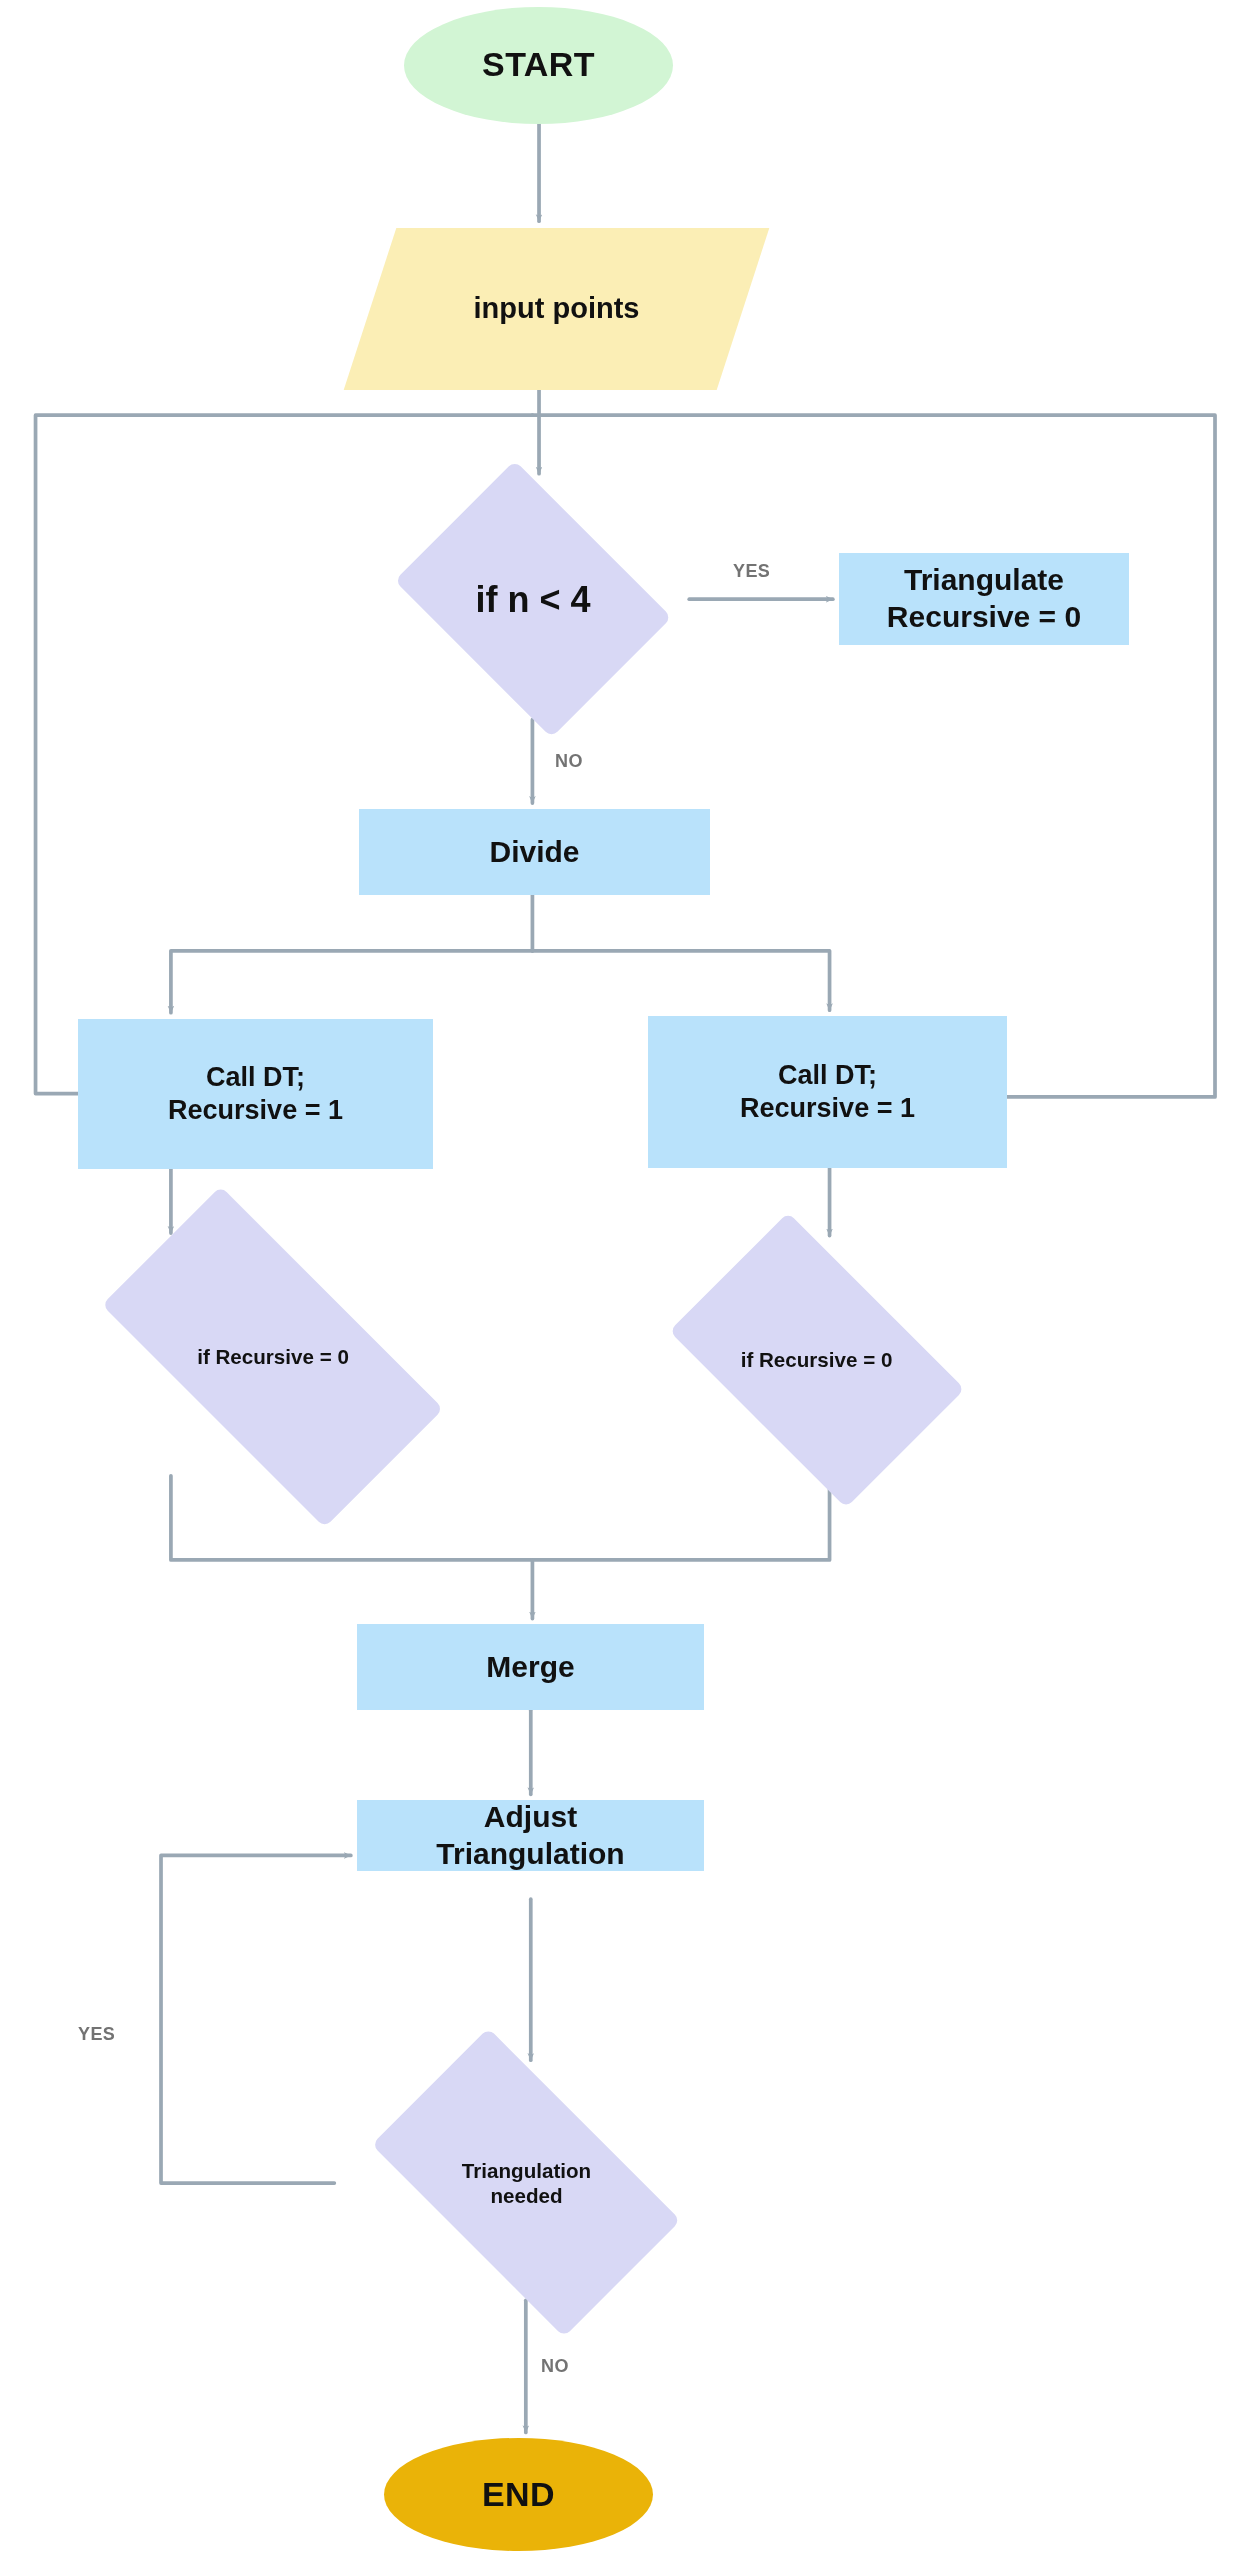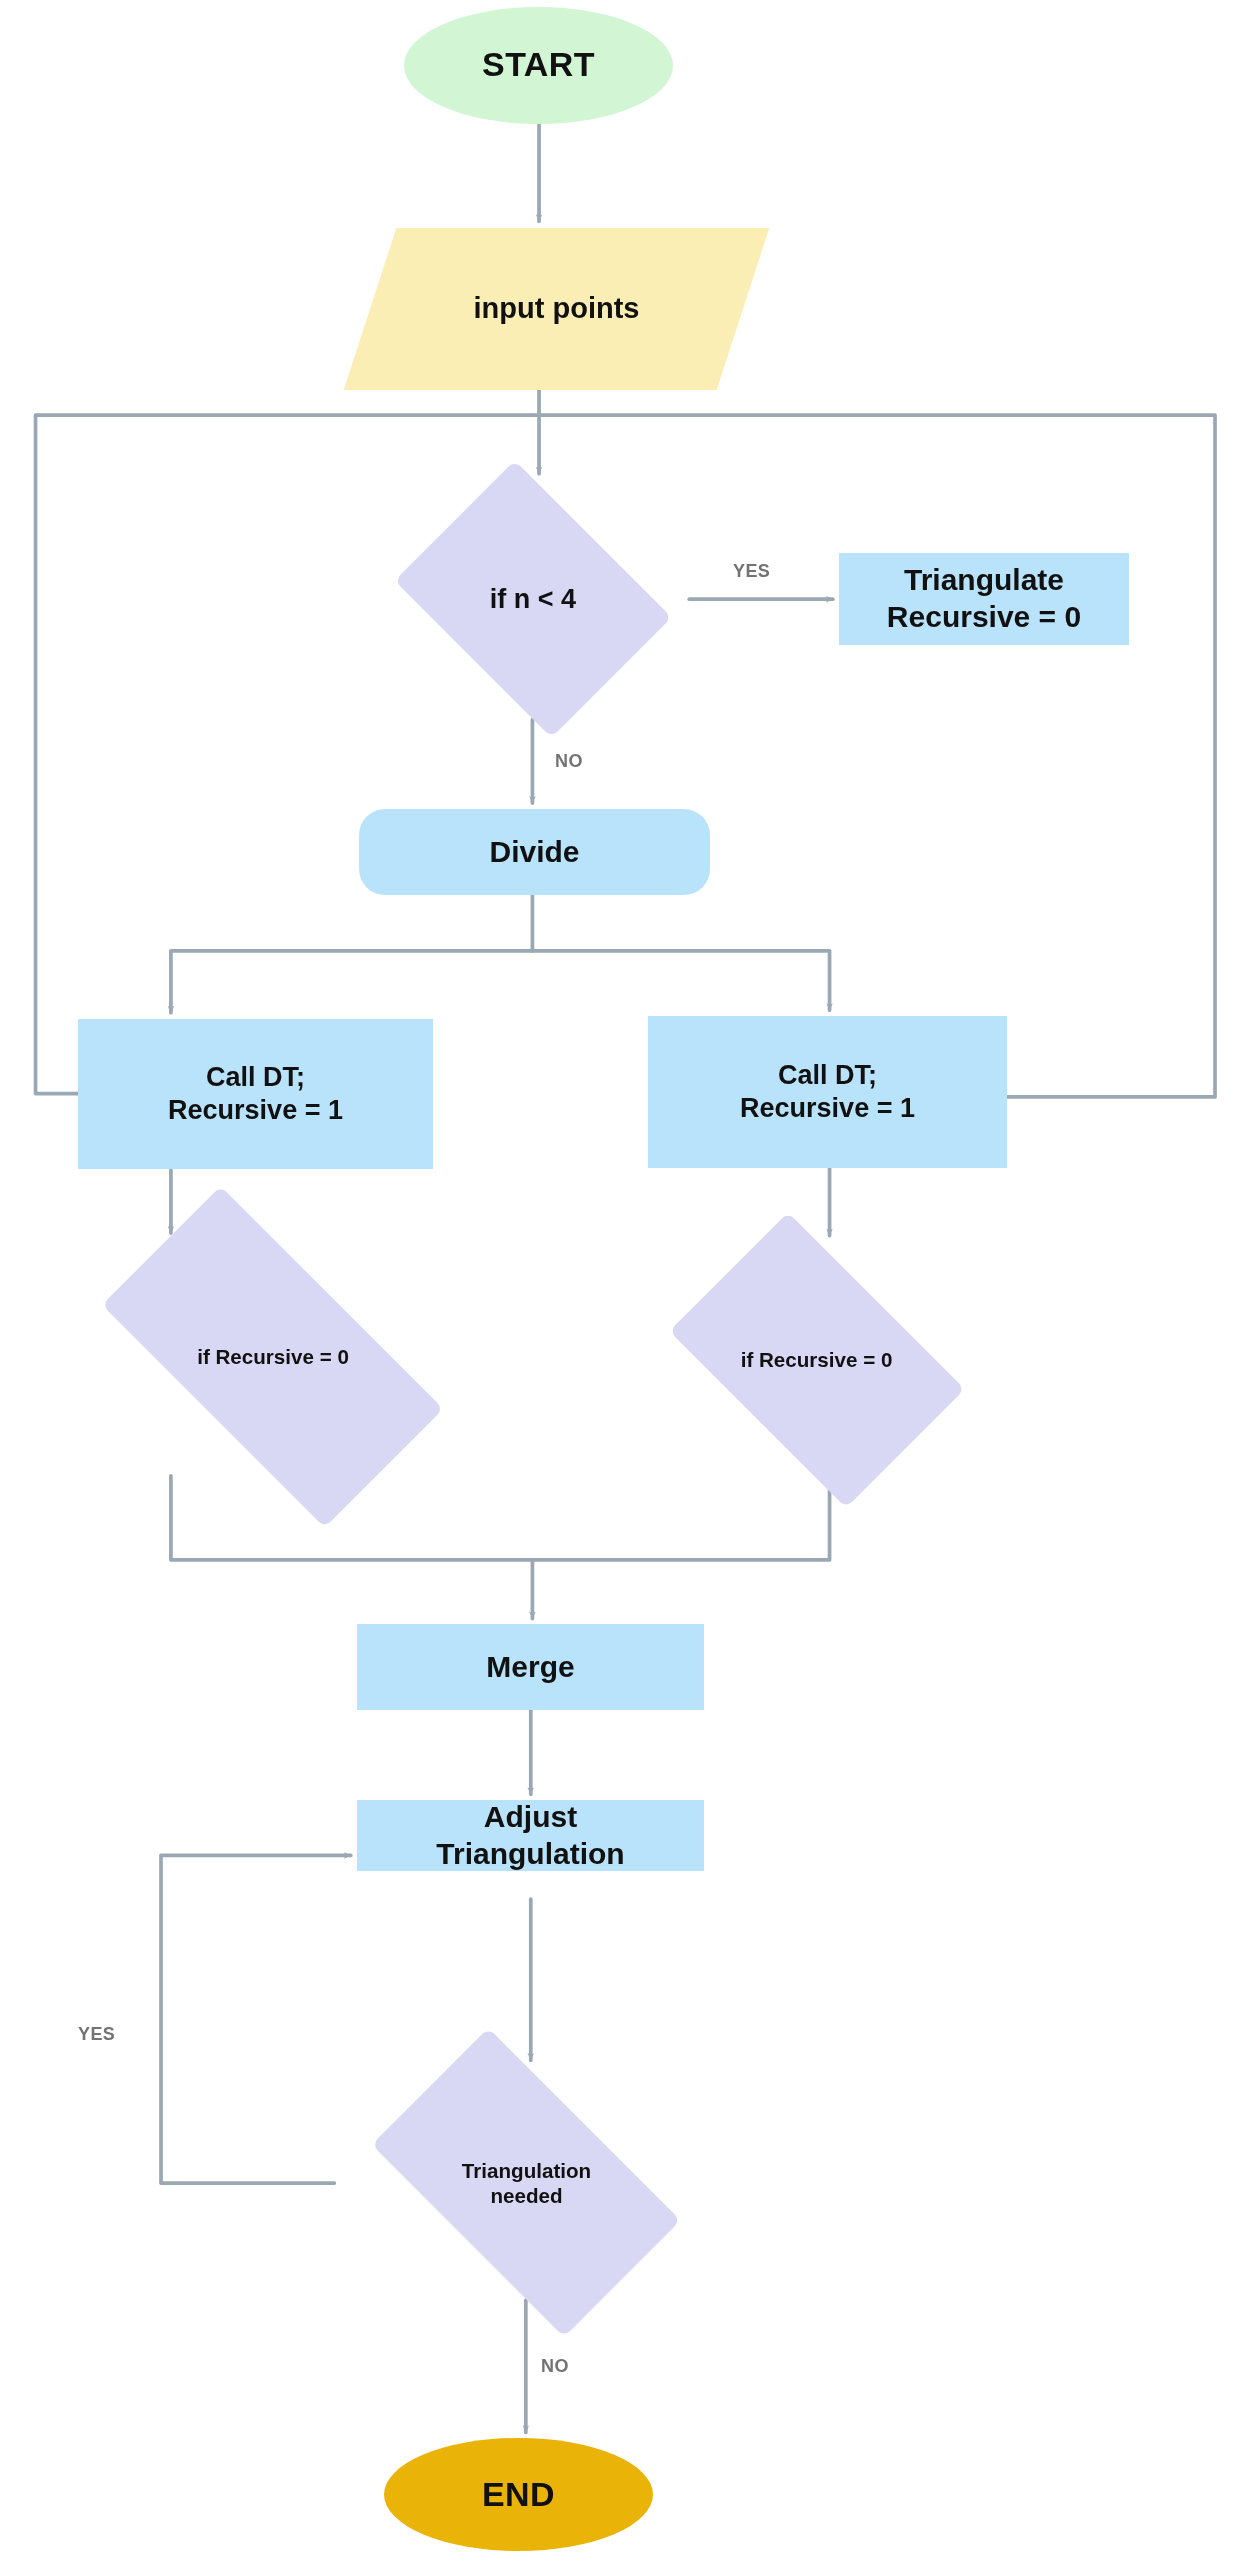--- a/index.html
+++ b/index.html
@@ -73,21 +73,20 @@
 
   
   .process { background: #b9e2fb; }
   #node-triangulate {
     left: 839px; top: 553px; width: 290px; height: 92px;
     font-size: 30px;
   }
   #node-divide {
     left: 359px; top: 809px; width: 351px; height: 86px;
     font-size: 30px;
-    border-radius: 26px;
   }
   #node-call-dt-left {
     left: 78px; top: 1019px; width: 355px; height: 150px;
     font-size: 27px;
   }
   #node-call-dt-right {
     left: 648px; top: 1016px; width: 359px; height: 152px;
     font-size: 27px;
   }
   #node-merge {
@@ -105,21 +104,21 @@
     position: absolute;
     left: 14.64%; top: 14.64%;
     width: 70.7%; height: 70.7%;
     background: #d8d8f5;
     transform: rotate(45deg);
     border-radius: 8.3px;
     z-index: -1;
   }
   #node-ifn {
     left: 376px; top: 479px; width: 314px; height: 241px;
-    font-size: 27px;
+    font-size: 36px;
   }
   #node-rec-left {
     left: 50px; top: 1238px; width: 446px; height: 238px;
     font-size: 20.6px;
   }
   #node-rec-right {
     left: 640px; top: 1241px; width: 353px; height: 238px;
     font-size: 20.6px;
   }
   #node-tri-needed {

